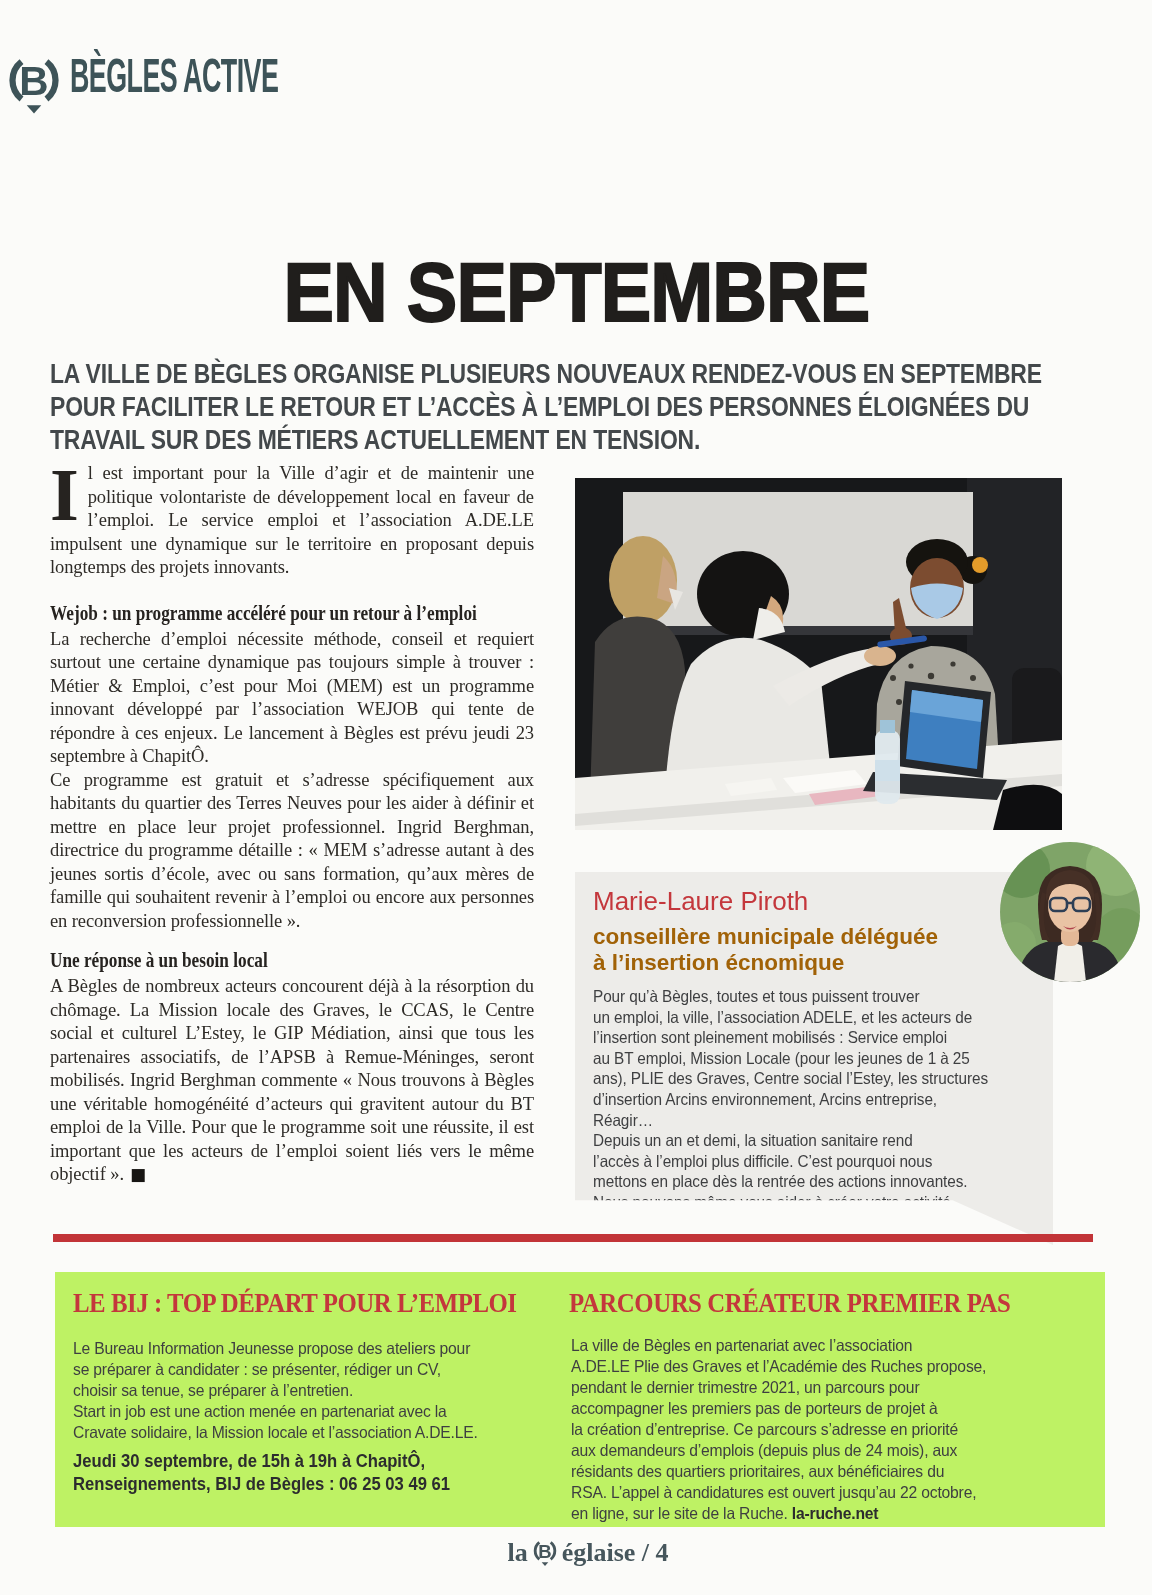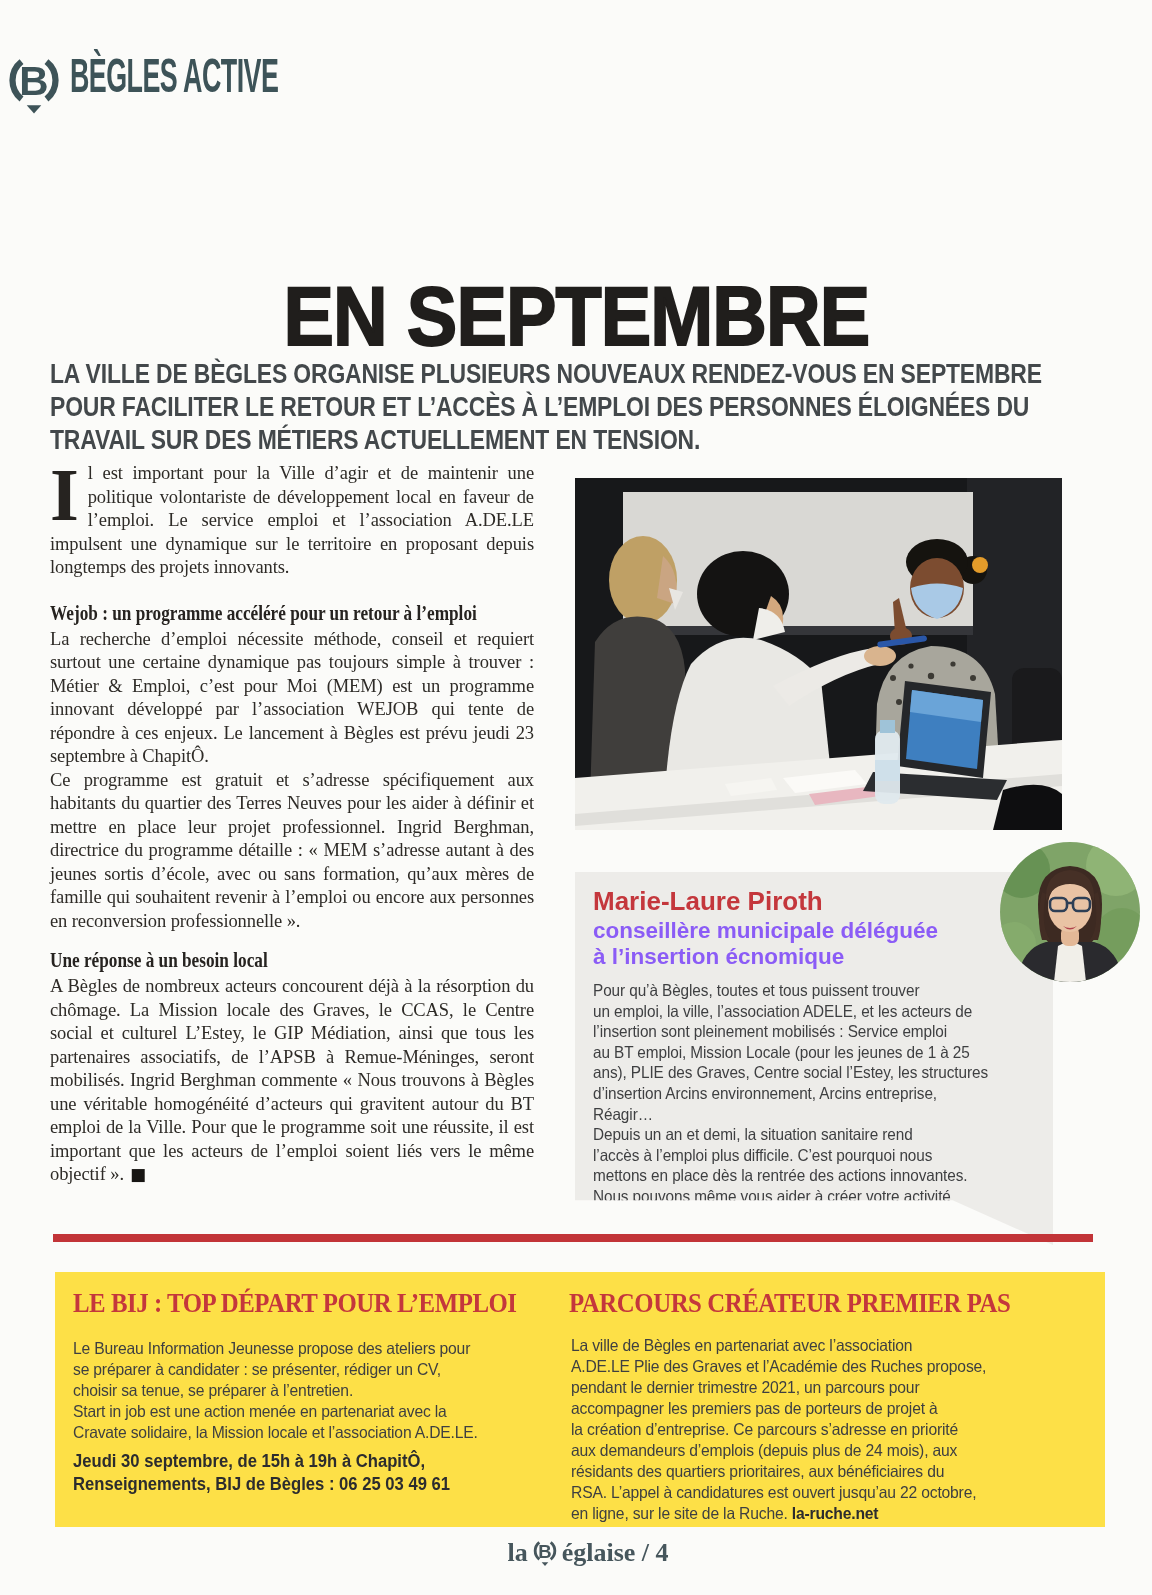--- a/index.html
+++ b/index.html
@@ -8,21 +8,21 @@
 
   
   .brand-logo{position:absolute;left:8px;top:54px;width:52px;height:62px;}
   .brand-title{position:absolute;left:70px;top:48px;font-family:"Liberation Sans",sans-serif;
         font-weight:700;font-size:48px;letter-spacing:-1px;color:#3d5358;
         transform:scaleX(.56);transform-origin:left top;white-space:pre;}
 
   
   .headline{position:absolute;left:0;width:1152px;text-align:center;}
   .hl1{top:160px;}
-  .hl2{top:250px;margin-top:24px;}
+  .hl2{top:250px;}
   .headline span{display:inline-block;font-family:"Liberation Sans",sans-serif;font-weight:700;
         font-size:84px;line-height:1;-webkit-text-stroke:2px currentColor;letter-spacing:-1px;white-space:pre;}
   .hl1 span{color:#c4373c;transform:scaleX(.86);}
   .hl2 span{color:#201e1c;transform:scaleX(.9);}
 
   
   .standfirst{position:absolute;left:50px;top:358px;width:1300px;
         font-family:"Liberation Sans",sans-serif;font-weight:700;font-size:27px;line-height:1.23;
         color:#43484b;white-space:pre-line;transform:scaleX(.85);transform-origin:left top;letter-spacing:-.2px;}
 
@@ -38,31 +38,31 @@
   .endmark{font-family:"DejaVu Sans",sans-serif;font-size:17px;margin-left:6px;color:#171513;}
 
   
   .photo{position:absolute;left:575px;top:478px;width:487px;height:352px;background:#17181a;}
   .photo svg{display:block;width:100%;height:100%;}
 
   
   .quote-box{position:absolute;left:575px;top:872px;width:478px;height:373px;background:#edece9;
         clip-path:polygon(0 0,100% 0,100% 100%,79% 88%,0 88%);}
   .quote-inner{position:absolute;left:18px;top:14px;width:450px;}
-  .profile-name{font-family:"Liberation Sans",sans-serif;font-weight:700;font-size:26px;line-height:30px;color:#c4373c;}
+  .profile-name{font-family:"Liberation Sans",sans-serif;font-weight:400;font-size:26px;line-height:30px;color:#c4373c;}
   .profile-role{font-family:"Liberation Sans",sans-serif;font-weight:700;font-size:22.5px;line-height:26px;
-        color:#8b5cf6;white-space:pre-line;margin-top:2px;}
+        color:#a16207;white-space:pre-line;margin-top:8px;}
   .profile-quote{font-family:"Liberation Sans",sans-serif;font-size:16.5px;line-height:20.6px;color:#3e3f41;
         white-space:pre-line;margin-top:10px;transform:scaleX(.93);transform-origin:left top;letter-spacing:-.1px;}
   .portrait{position:absolute;left:1000px;top:842px;width:140px;height:140px;border-radius:50%;overflow:hidden;}
   .portrait svg{display:block;width:100%;height:100%;}
 
   
   .red-rule{position:absolute;left:53px;top:1234px;width:1040px;height:8px;background:#c23438;}
-  .bottom-panel{position:absolute;left:55px;top:1272px;width:1050px;height:255px;background:#fde047;}
+  .bottom-panel{position:absolute;left:55px;top:1272px;width:1050px;height:255px;background:#bef264;}
   .bp-head{position:absolute;top:16px;margin:0;font-family:"Liberation Serif",serif;font-weight:700;
         font-size:27px;color:#c4373c;transform:scaleX(.92);transform-origin:left top;white-space:pre;letter-spacing:-.5px;}
   .bp-head-left{left:18px;}
   .bp-head-right{left:514px;}
   .bp-body{position:absolute;margin:0;font-family:"Liberation Sans",sans-serif;font-size:16.5px;line-height:21px;
         color:#3e3f41;white-space:pre-line;transform:scaleX(.95);transform-origin:left top;letter-spacing:-.2px;}
   .bp-body-left{left:18px;top:66px;width:500px;}
   .bp-body-right{left:516px;top:63px;width:520px;}
   .bp-strong{position:absolute;left:18px;top:178px;margin:0;font-family:"Liberation Sans",sans-serif;
         font-weight:700;font-size:17.5px;line-height:23px;color:#2c2c2e;white-space:pre-line;

